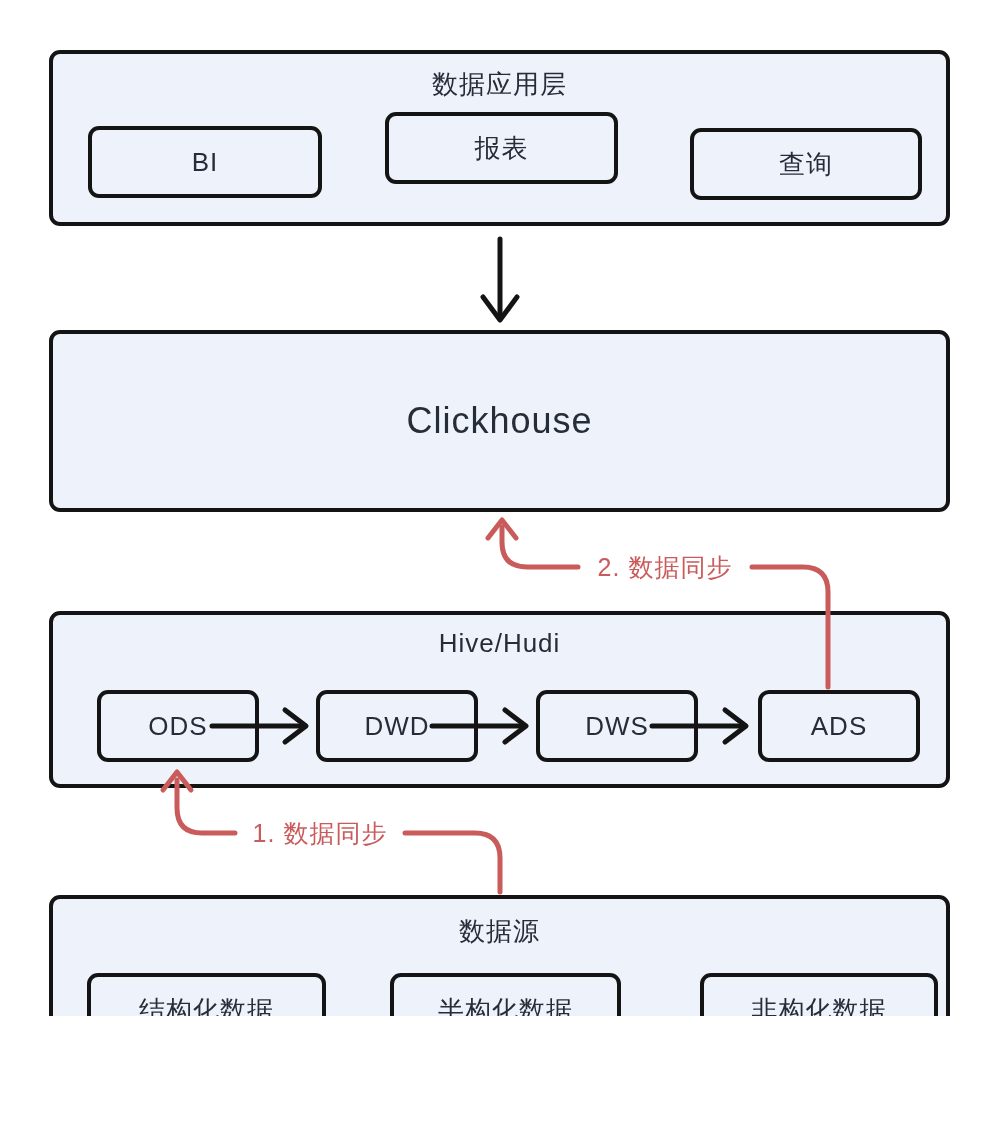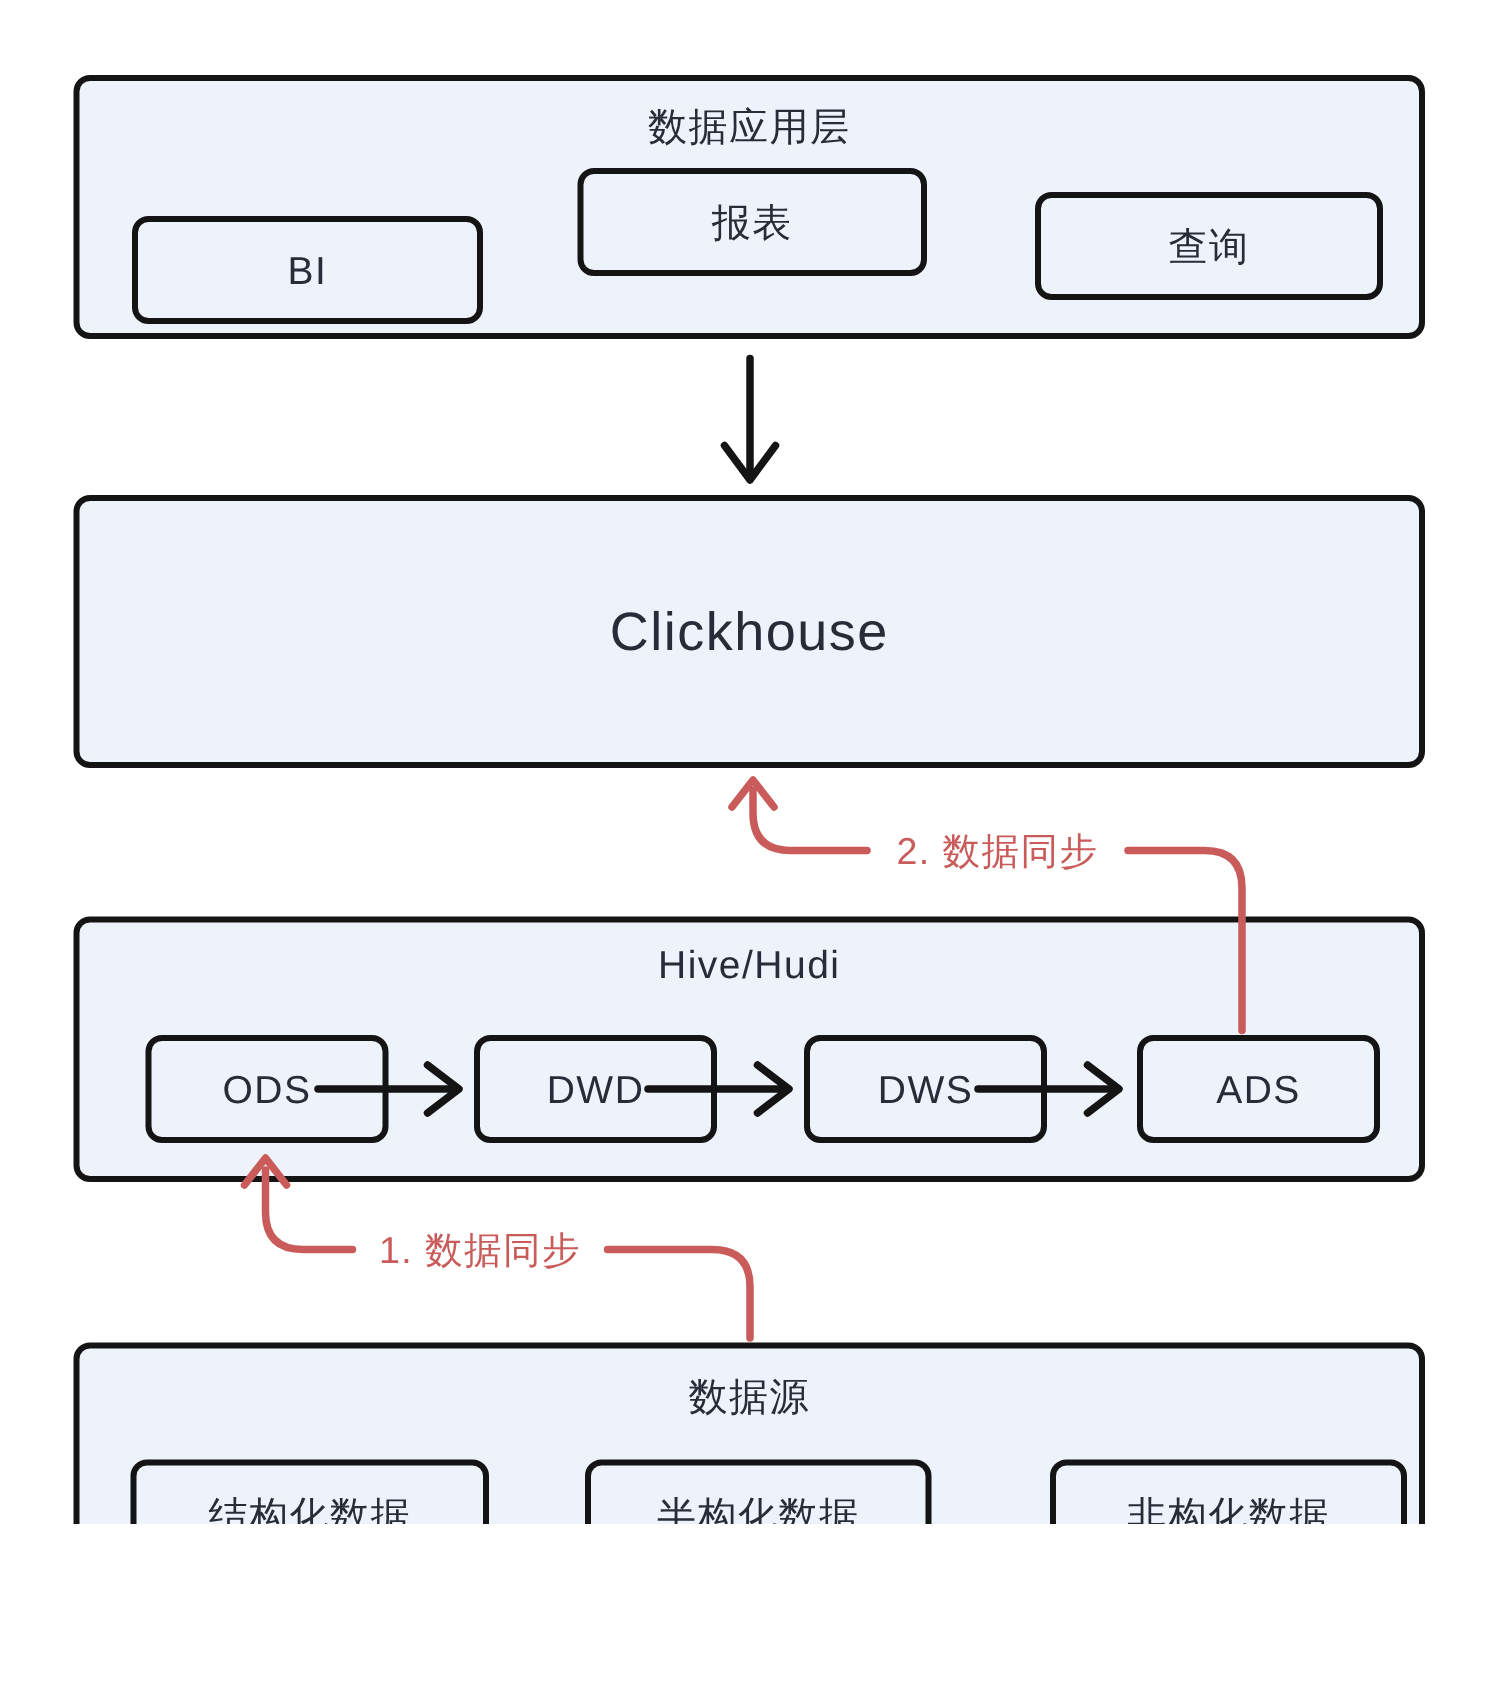--- a/index.html
+++ b/index.html
@@ -54,21 +54,21 @@
     white-space:nowrap;
   }
 </style>
 </head>
 <body>
 
 <div class="stage">
 
   <div class="layer-box" style="left:49px;top:50px;width:901px;height:176px;">
     <div class="layer-title" style="top:13px;">数据应用层</div>
-    <div class="node" style="left:35px;top:90px;width:234px;height:72px;">
+    <div class="node" style="left:35px;top:72px;width:234px;height:72px;">
       <span>BI</span>
     </div>
     <div class="node" style="left:332px;top:58px;width:233px;height:72px;">
       <span>报表</span>
     </div>
     <div class="node" style="left:637px;top:74px;width:232px;height:72px;">
       <span>查询</span>
     </div>
   </div>
 

